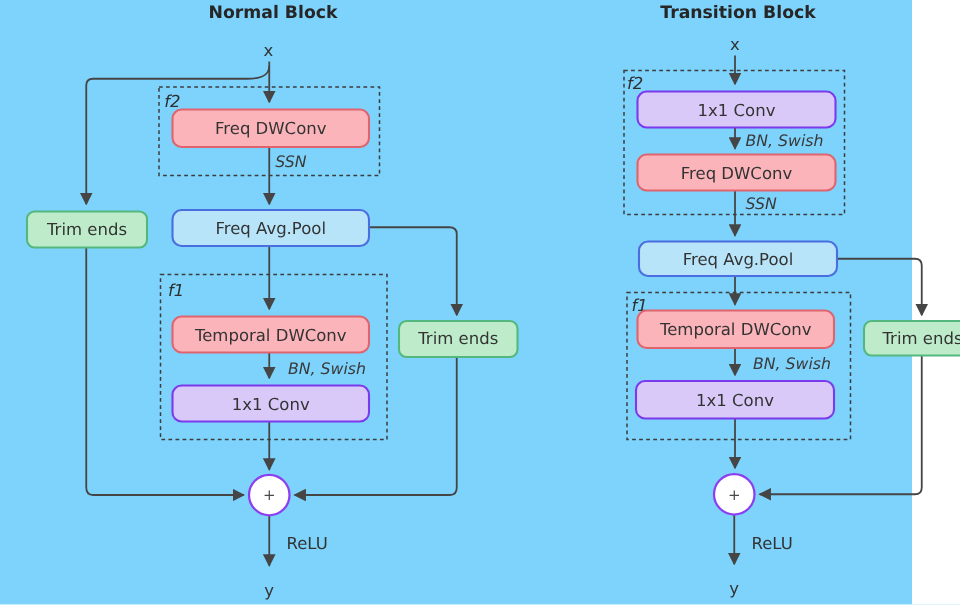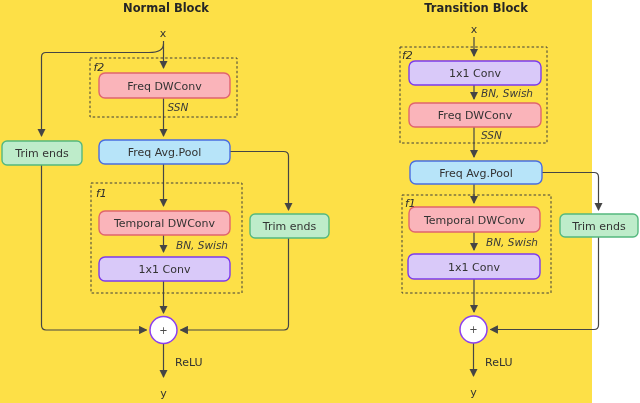--- a/index.html
+++ b/index.html
@@ -1,18 +1,19 @@
 <!DOCTYPE html>
 <html style="--pink_fill: #fab4ba; --pink_stroke: #e0646e; --purple_fill: #d9c9f9; --purple_stroke: #7c3aed; --blue_fill: #b7e4f9; --blue_stroke: #4a6de0; --green_fill: #beecca; --green_stroke: #54b87e; --line_color: #454545; --dash_color: #3c3c3c; --text_color: #333333; --circle_stroke: #8b3ff0;"><head>
 <meta charset="utf-8">
 <style>
   html,body { margin:0; padding:0; background:#ffffff; }
   #figure {
-    position:relative; width:592px; height:403px; background:#fde047;
+    position:relative; width:592px; height:403px; background:#7dd3fc;
     font-family:"DejaVu Sans", sans-serif;
+    padding-left:16px;
   }
   svg text { font-family:"DejaVu Sans", sans-serif; fill:var(--text_color,#333); }
   .title      { font-size:11.5px; font-weight:bold; text-anchor:middle; fill:#262626; }
   .io-label   { font-size:11px; text-anchor:middle; }
   .box-label  { font-size:11px; text-anchor:middle; }
   .side-label { font-size:10.5px; font-style:italic; fill:#3a3a3a; }
   .region-label { font-size:11px; font-style:italic; fill:#2e2e2e; }
   .relu-label { font-size:11px; }
   .plus-label { font-size:10px; text-anchor:middle; fill:#4a4a4a; }
   .box    { stroke-width:1.4; }

